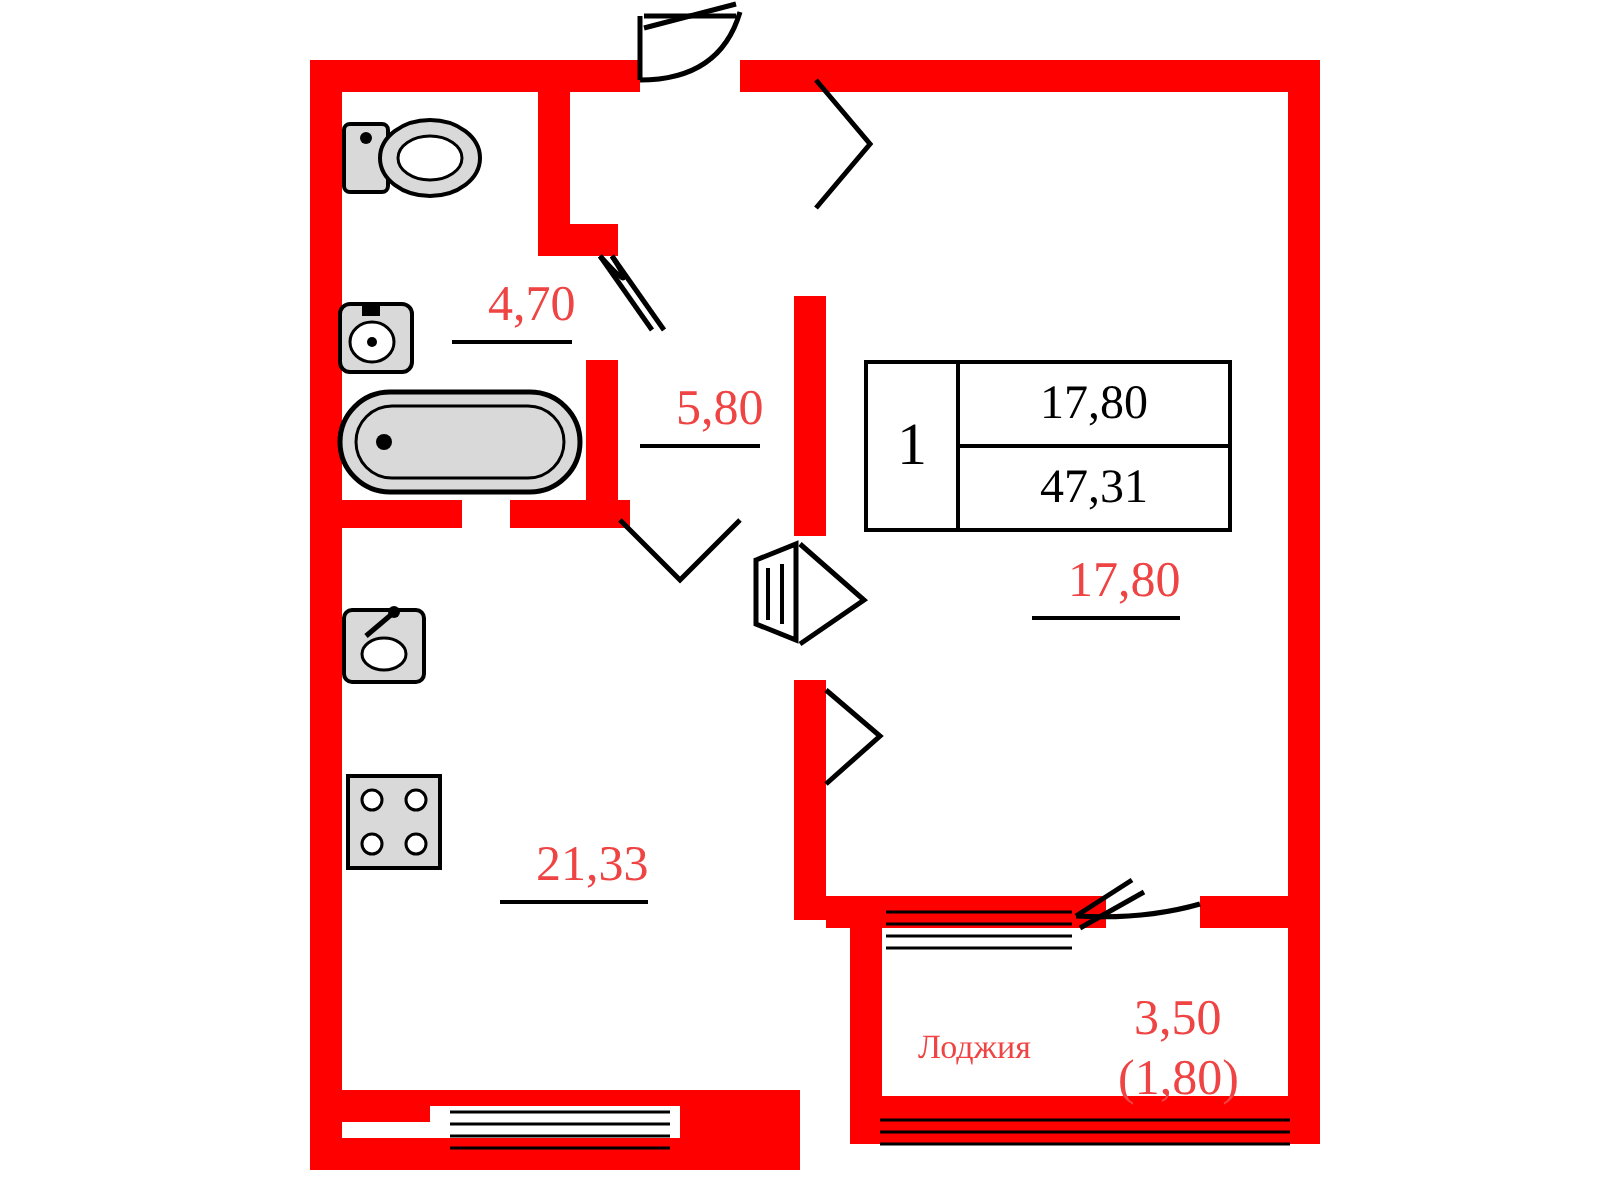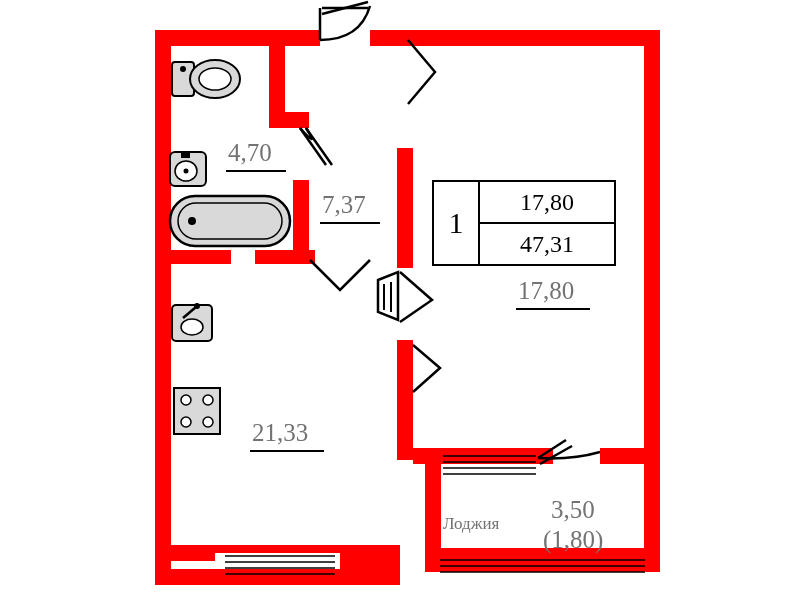--- a/index.html
+++ b/index.html
@@ -21,23 +21,24 @@
   svg.floorplan {
     position: absolute;
     left: 0;
     top: 0;
     width: 800px;
     height: 600px;
   }
   .label {
     position: absolute;
     font-family: "Liberation Serif", serif;
-    color: #737373;
+    color: #ef4444;
     white-space: nowrap;
     line-height: 1;
+    margin-left: 16px;
   }
   .area-label {
     font-size: 25px;
   }
   .loggia-label {
     font-size: 17px;
   }
   .room-underline {
     position: absolute;
     background: #000000;
@@ -199,21 +200,21 @@
       <circle cx="186" cy="400" r="5" fill="#ffffff" stroke="#000000" stroke-width="1.5"></circle>
       <circle cx="208" cy="400" r="5" fill="#ffffff" stroke="#000000" stroke-width="1.5"></circle>
       <circle cx="186" cy="422" r="5" fill="#ffffff" stroke="#000000" stroke-width="1.5"></circle>
       <circle cx="208" cy="422" r="5" fill="#ffffff" stroke="#000000" stroke-width="1.5"></circle>
     </g>
   </svg>
 
   <div class="label area-label" style="left:228px; top:140px;">4,70</div>
   <div class="room-underline" style="left:226px; top:170px; width:60px;"></div>
 
-  <div class="label area-label" style="left:322px; top:192px;">7,37</div>
+  <div class="label area-label" style="left:322px; top:192px;">5,80</div>
   <div class="room-underline" style="left:320px; top:222px; width:60px;"></div>
 
   <div class="label area-label" style="left:518px; top:278px;">17,80</div>
   <div class="room-underline" style="left:516px; top:308px; width:74px;"></div>
 
   <div class="label area-label" style="left:252px; top:420px;">21,33</div>
   <div class="room-underline" style="left:250px; top:450px; width:74px;"></div>
 
   <div class="label loggia-label" style="left:443px; top:515px;">Лоджия</div>
   <div class="label area-label" style="left:551px; top:497px;">3,50</div>

